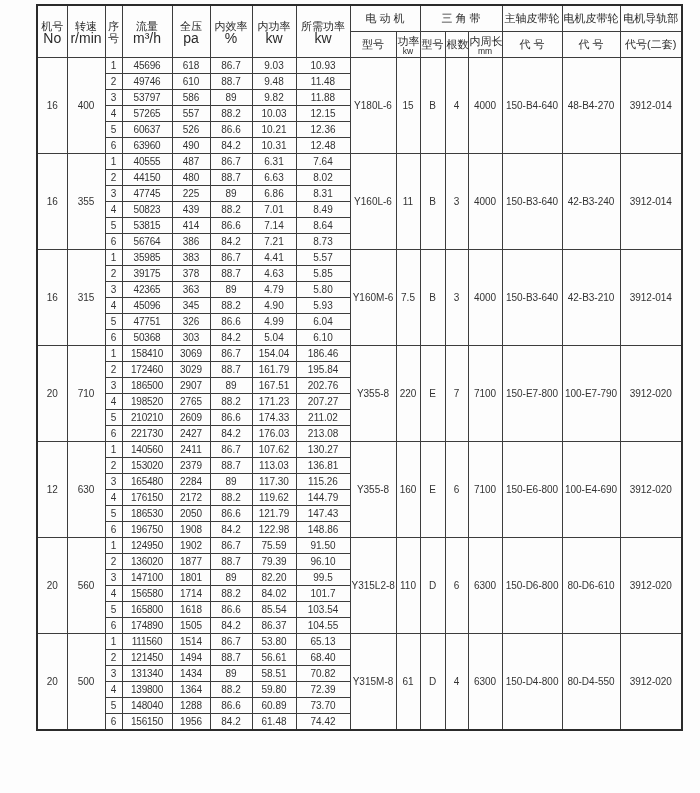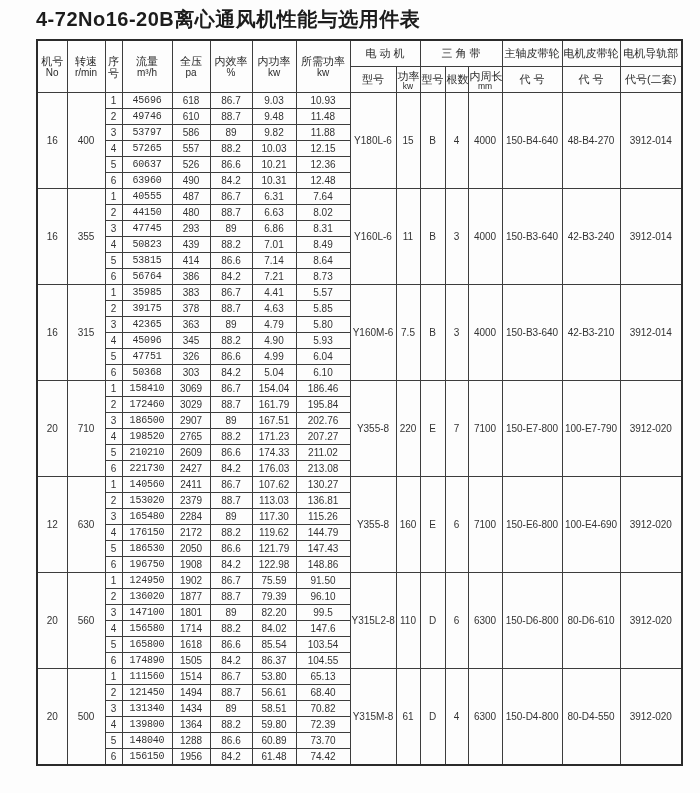--- a/index.html
+++ b/index.html
@@ -28,31 +28,30 @@
     border:1px solid #3d3d3d;
     padding:0 1px;
     text-align:center;
     vertical-align:middle;
     font-weight:normal;
     overflow:hidden;
     white-space:nowrap;
   }
   thead th{font-size:11px;line-height:13px;height:25px;color:#2a2a2a;}
   thead .hl{display:block;line-height:12px;}
-  thead .hl.unit{font-size:10px;}
+  thead .hl.unit{font-size:14px;}
   thead .tiny{display:block;font-size:8.5px;line-height:8px;}
   tbody td{font-size:10px;height:15px;line-height:15px;color:#333;}
-  tbody td.flow{letter-spacing:-0.2px;font-family:Liberation Mono, monospace;}
+  tbody td.flow{letter-spacing:-0.2px;}
   tbody td.merged{font-size:10px;}
 </style>
 </head>
 <body>
 
 <div class="page">
-  <div class="title">4-72No16-20B离心通风机性能与选用件表</div>
 
   <table class="spec">
     <colgroup>
       <col style="width:30px">
         <col style="width:38px">
         <col style="width:17px">
       <col style="width:50px">
         <col style="width:38px">
         <col style="width:42px">
       <col style="width:44px">
@@ -204,21 +203,21 @@
           <td>2</td>
           <td class="flow">44150</td>
           <td>480</td>
           <td>88.7</td>
           <td>6.63</td>
           <td>8.02</td>
         </tr>
         <tr>
           <td>3</td>
           <td class="flow">47745</td>
-          <td>293</td>
+          <td>225</td>
           <td>89</td>
           <td>6.86</td>
           <td>8.31</td>
         </tr>
         <tr>
           <td>4</td>
           <td class="flow">50823</td>
           <td>439</td>
           <td>88.2</td>
           <td>7.01</td>
@@ -447,21 +446,21 @@
           <td>89</td>
           <td>82.20</td>
           <td>99.5</td>
         </tr>
         <tr>
           <td>4</td>
           <td class="flow">156580</td>
           <td>1714</td>
           <td>88.2</td>
           <td>84.02</td>
-          <td>147.6</td>
+          <td>101.7</td>
         </tr>
         <tr>
           <td>5</td>
           <td class="flow">165800</td>
           <td>1618</td>
           <td>86.6</td>
           <td>85.54</td>
           <td>103.54</td>
         </tr>
         <tr>

